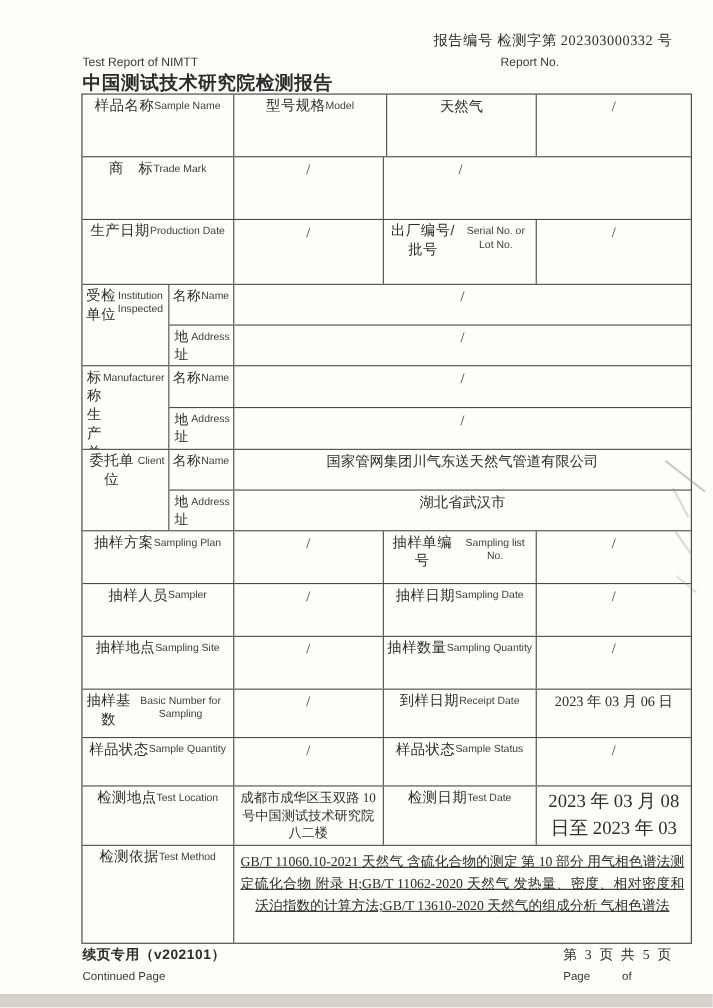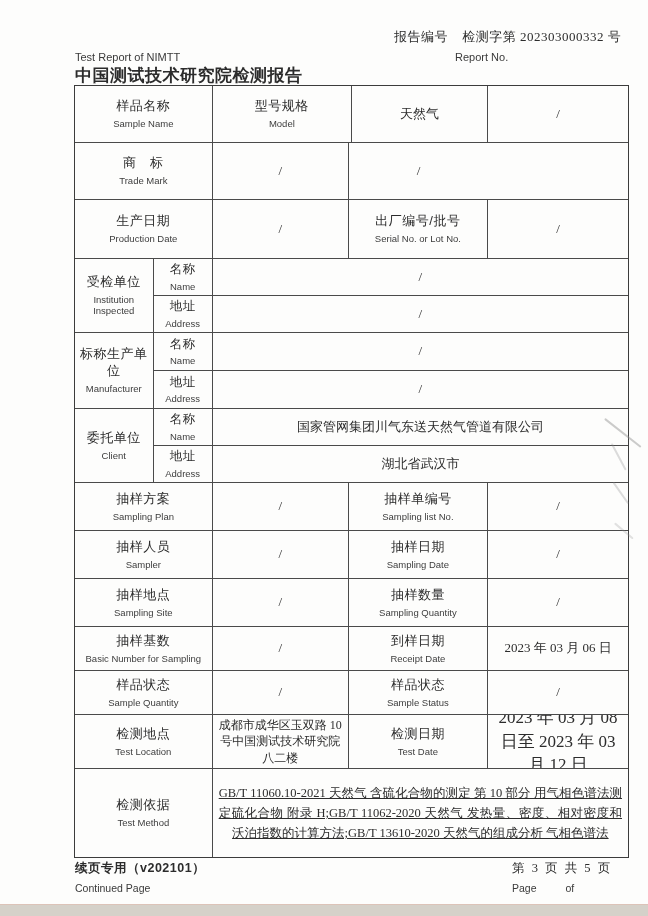--- a/index.html
+++ b/index.html
@@ -23,21 +23,21 @@
     position:absolute;left:74px;top:85px;width:555px;
     border:1.5px solid #3c3c3c;
     box-sizing:border-box;
     display:flex;flex-direction:column;
     background:#fdfdfc;
   }
   .trow{display:flex;flex-direction:row;border-bottom:1px solid #4a4a4a;box-sizing:border-box;}
   .trow:last-child{border-bottom:none;}
   .cell{
     box-sizing:border-box;border-right:1px solid #4a4a4a;
-    display:flex;flex-direction:column;align-items:center;justify-content:center;
+    display:flex;flex-direction:row;justify-content:center;
     text-align:center;padding:2px 3px;overflow:hidden;
   }
   .cell:last-child{border-right:none;}
   .c1{width:24.9%;}
   .c2{width:24.6%;}
   .c3{width:25.2%;}
   .c4{width:25.3%;}
   .g1{width:14.2%;}
   .mv{width:75.1%;}
   .lab-cn{font-size:13px;font-weight:500;letter-spacing:.5px;line-height:1.3;}
@@ -66,21 +66,21 @@
   .a3{left:608px;top:492px;width:26px;height:1.5px;transform:rotate(55deg);opacity:.3;}
   .a4{left:612px;top:530px;width:24px;height:1.5px;transform:rotate(40deg);opacity:.25;}
 </style>
 </head>
 <body>
 
 <div class="hdr-title-cn">中国测试技术研究院检测报告</div>
 <div class="hdr-title-en">Test Report of NIMTT</div>
 <div class="hdr-repno">
   <span>报告编号</span>
-  <span class="num" style="margin-left:10px">检测字第 202303000332 号</span>
+  <span class="num" style="">检测字第 202303000332 号</span>
 </div>
 <div class="hdr-repno-en">Report No.</div>
 
 <div class="report-table">
 
   <div class="trow" style="height:57px">
     <div class="cell c1">
       <div class="lab-cn">样品名称</div>
       <div class="lab-en">Sample Name</div>
     </div>

